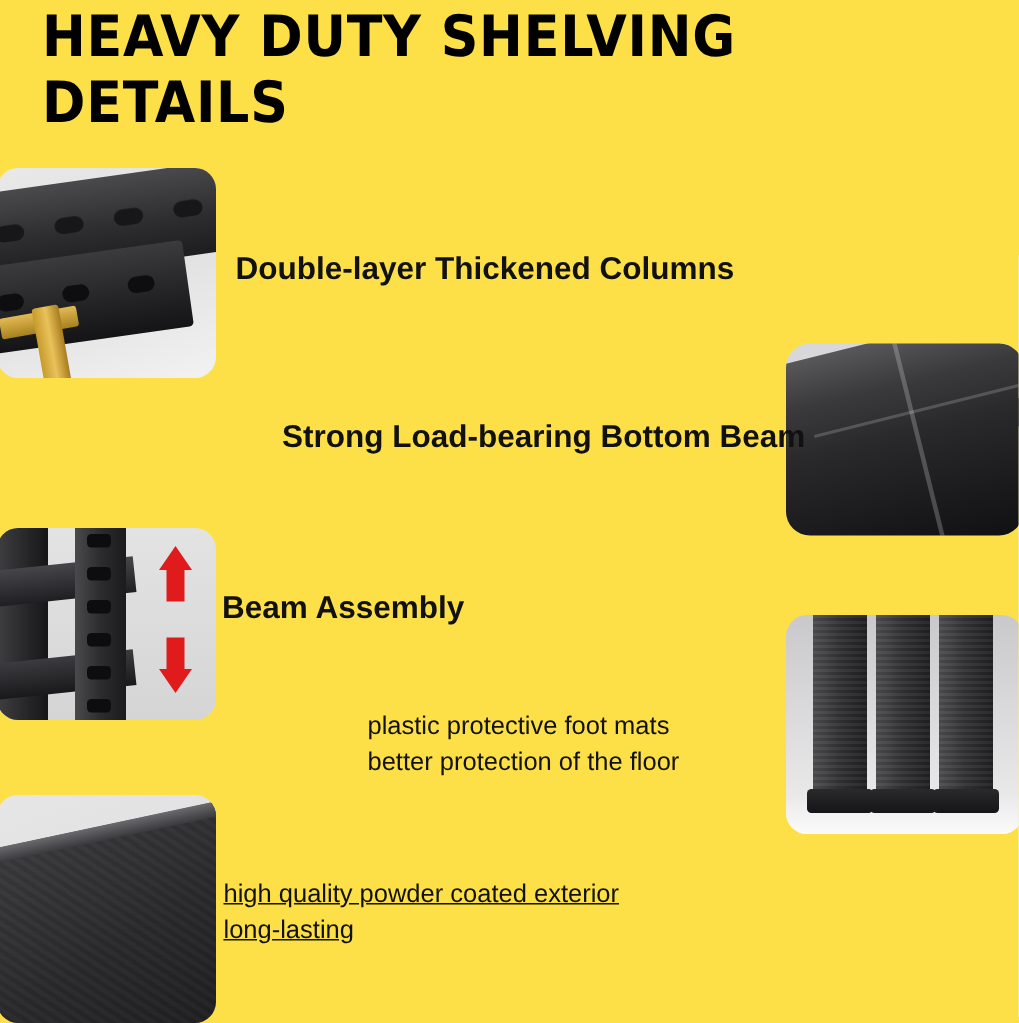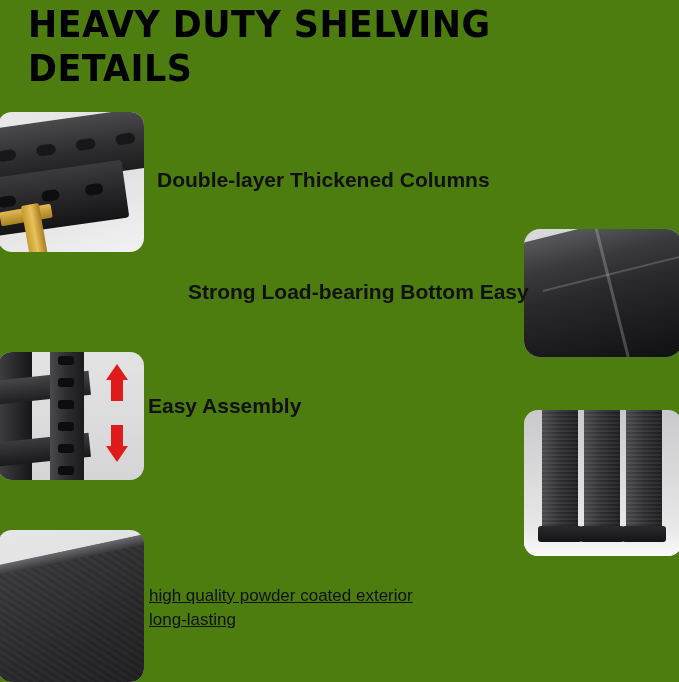--- a/index.html
+++ b/index.html
@@ -11,21 +11,21 @@
     height: 682px;
     background: #ffffff;
     font-family: "Liberation Sans", sans-serif;
     overflow: hidden;
     position: relative;
   }
   .page {
     position: relative;
     width: 679px;
     height: 682px;
-    background: #4d7c0f;
+    background: #fde047;
   }
 
   
   .title {
     position: absolute;
     left: 28px;
     top: 2px;
     width: 600px;
     font-family: "DejaVu Sans", sans-serif;
     font-weight: bold;
@@ -322,21 +322,21 @@
 
   <div class="caption bold" id="cap-columns">Double-layer Thickened Columns</div>
 
   <div class="tile" id="tile-beam">
     <div class="beam-top"></div>
     <div class="beam-bot"></div>
     <div class="seam"></div>
     <div class="seam2"></div>
   </div>
 
-  <div class="caption bold" id="cap-beam">Strong Load-bearing Bottom Easy</div>
+  <div class="caption bold" id="cap-beam">Strong Load-bearing Bottom Beam</div>
 
   <div class="tile" id="tile-assembly">
     <div class="post-left"></div>
     <div class="arm-top"></div>
     <div class="arm-bot"></div>
     <div class="post">
       <span class="slot" style="top:10px"></span>
       <span class="slot" style="top:32px"></span>
       <span class="slot" style="top:54px"></span>
       <span class="slot" style="top:76px"></span>
@@ -346,32 +346,34 @@
     <div class="arrow-wrap-up red-arrow-up">
       <span class="head"></span>
       <span class="stem"></span>
     </div>
     <div class="arrow-wrap-down red-arrow-down">
       <span class="stem"></span>
       <span class="head"></span>
     </div>
   </div>
 
-  <div class="caption bold" id="cap-assembly">Easy Assembly</div>
+  <div class="caption bold" id="cap-assembly">Beam Assembly</div>
 
   <div class="tile" id="tile-footmats">
     <div class="leg" style="left:18px"></div>
     <div class="leg" style="left:60px"></div>
     <div class="leg" style="left:102px"></div>
     <div class="floor"></div>
     <div class="mat" style="left:14px"></div>
     <div class="mat" style="left:56px"></div>
     <div class="mat" style="left:98px"></div>
   </div>
 
+  <div class="caption" id="cap-footmats">plastic protective foot mats
+better protection of the floor</div>
 
   <div class="tile" id="tile-powder">
     <div class="plate"></div>
     <div class="edge"></div>
   </div>
 
   <div class="caption" id="cap-powder">high quality powder coated exterior
 long-lasting</div>
 
 </div>

